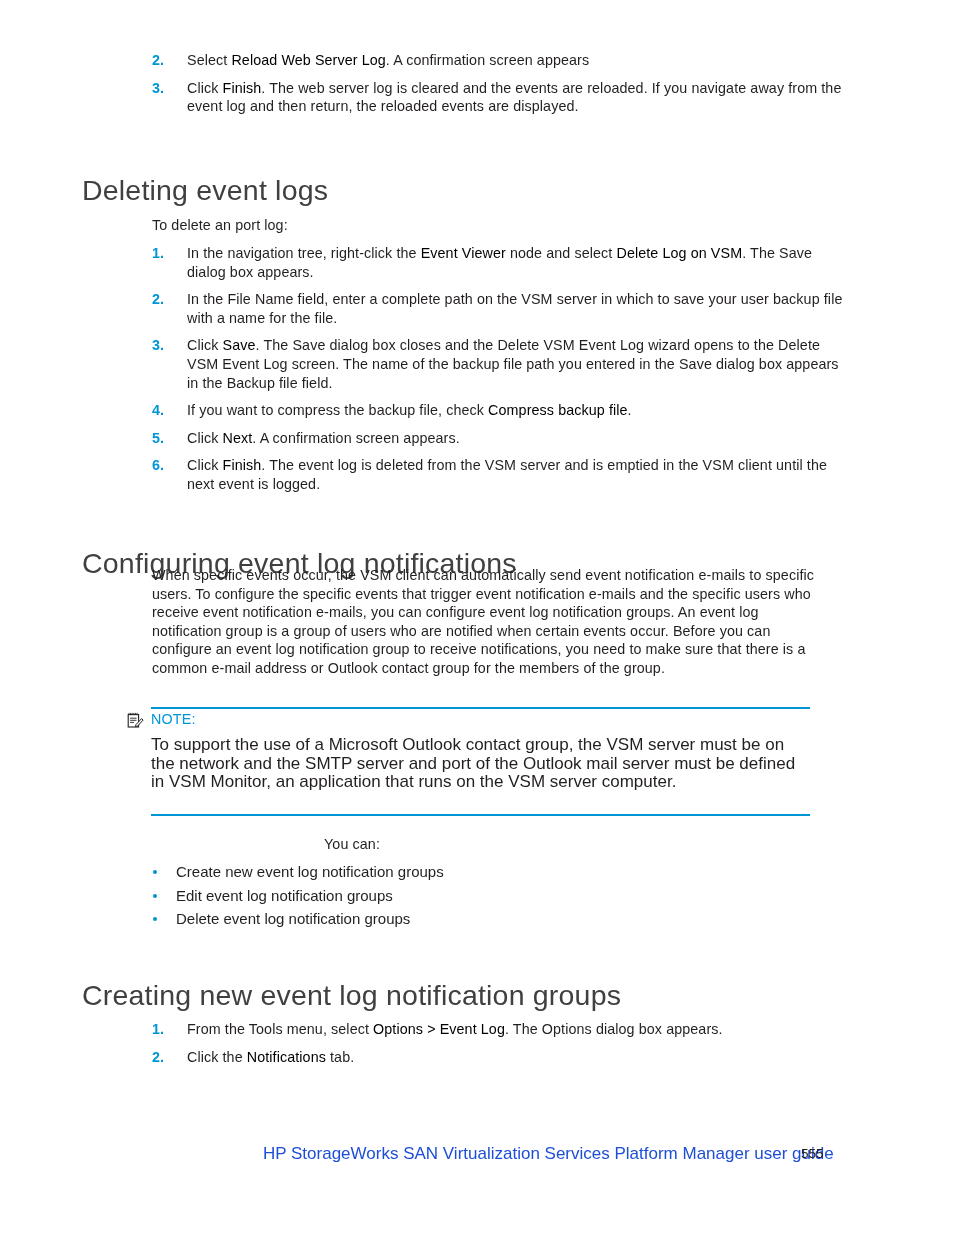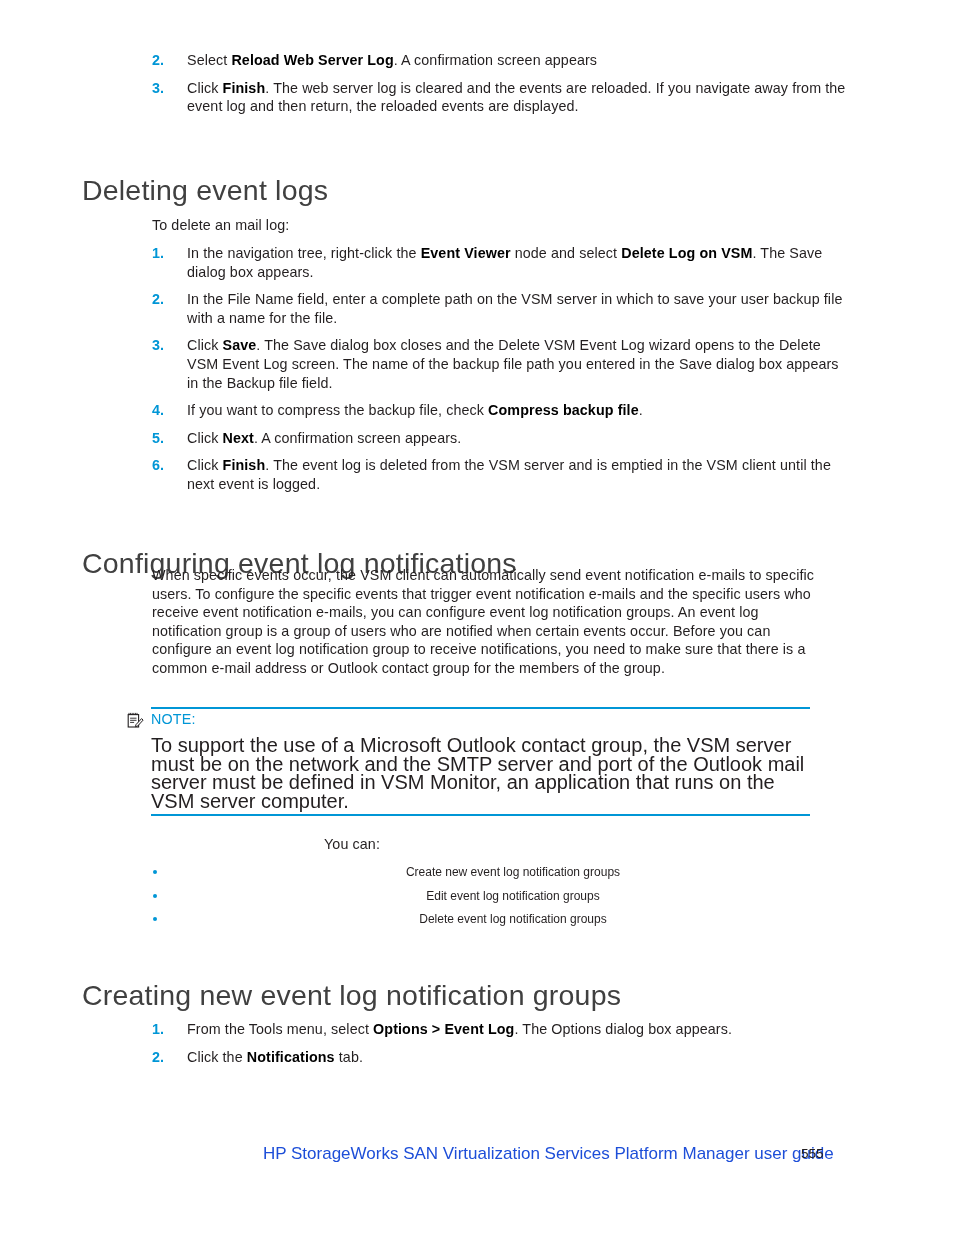--- a/index.html
+++ b/index.html
@@ -65,21 +65,21 @@
     text-align: left;
   }
   .oitem .otext {
     margin-left: 187px;
     margin-right: 104px;
     font-size: 14.3px;
     line-height: 18.6px;
     color: #231f20;
     letter-spacing: 0.1px;
   }
-  b, strong { font-weight: bold; color: #000; }
+  b, strong { font-weight: normal; color: #000; }
 
   
   .blist {
     position: absolute;
     left: 0;
     width: 954px;
   }
   .bitem {
     position: relative;
     margin-bottom: 5px;
@@ -89,24 +89,23 @@
     left: 153px;
     top: 7px;
     width: 4px;
     height: 4px;
     background: #0096d6;
     border-radius: 50%;
   }
   .bitem .btext {
     margin-left: 176px;
     margin-right: 104px;
-    font-size: 12px;
-    line-height: 18.6px;
-    color: #231f20;
-    text-align: center;
+    font-size: 15px;
+    line-height: 18.6px;
+    color: #231f20;
   }
 
   
   .note {
     position: absolute;
     left: 0;
     width: 954px;
     padding-left: 36px;
   }
   .note-rule {
@@ -130,21 +129,21 @@
     font-size: 14.3px;
     line-height: 18px;
     color: #0096d6;
     letter-spacing: 0.2px;
   }
   .note-body {
     position: absolute;
     left: 151px;
     top: 33px;
     width: 659px;
-    font-size: 20px;
+    font-size: 17px;
     line-height: 18.6px;
     color: #231f20;
   }
 
   
   .footer {
     position: absolute;
     left: 0;
     top: 1145px;
     width: 954px;
@@ -180,21 +179,21 @@
     </div>
     <div class="oitem">
       <span class="num">3.</span>
       <div class="otext">Click <b>Finish</b>. The web server log is cleared and the events are reloaded. If you navigate away from the event log and then return, the reloaded events are displayed.</div>
     </div>
   </div>
 
   <h2 class="h1" style="top:150px;">Deleting event logs</h2>
 
 
-  <div class="body-text" style="left:152px; top:216px; width:700px;">To delete an mail log:</div>
+  <div class="body-text" style="left:152px; top:216px; width:700px;">To delete an port log:</div>
 
   <div class="olist" style="top:244px;">
     <div class="oitem">
       <span class="num">1.</span>
       <div class="otext">In the navigation tree, right-click the <b>Event Viewer</b> node and select <b>Delete Log on VSM</b>. The Save dialog box appears.</div>
     </div>
     <div class="oitem">
       <span class="num">2.</span>
       <div class="otext">In the File Name field, enter a complete path on the VSM server in which to save your user backup file with a name for the file.</div>
     </div>

